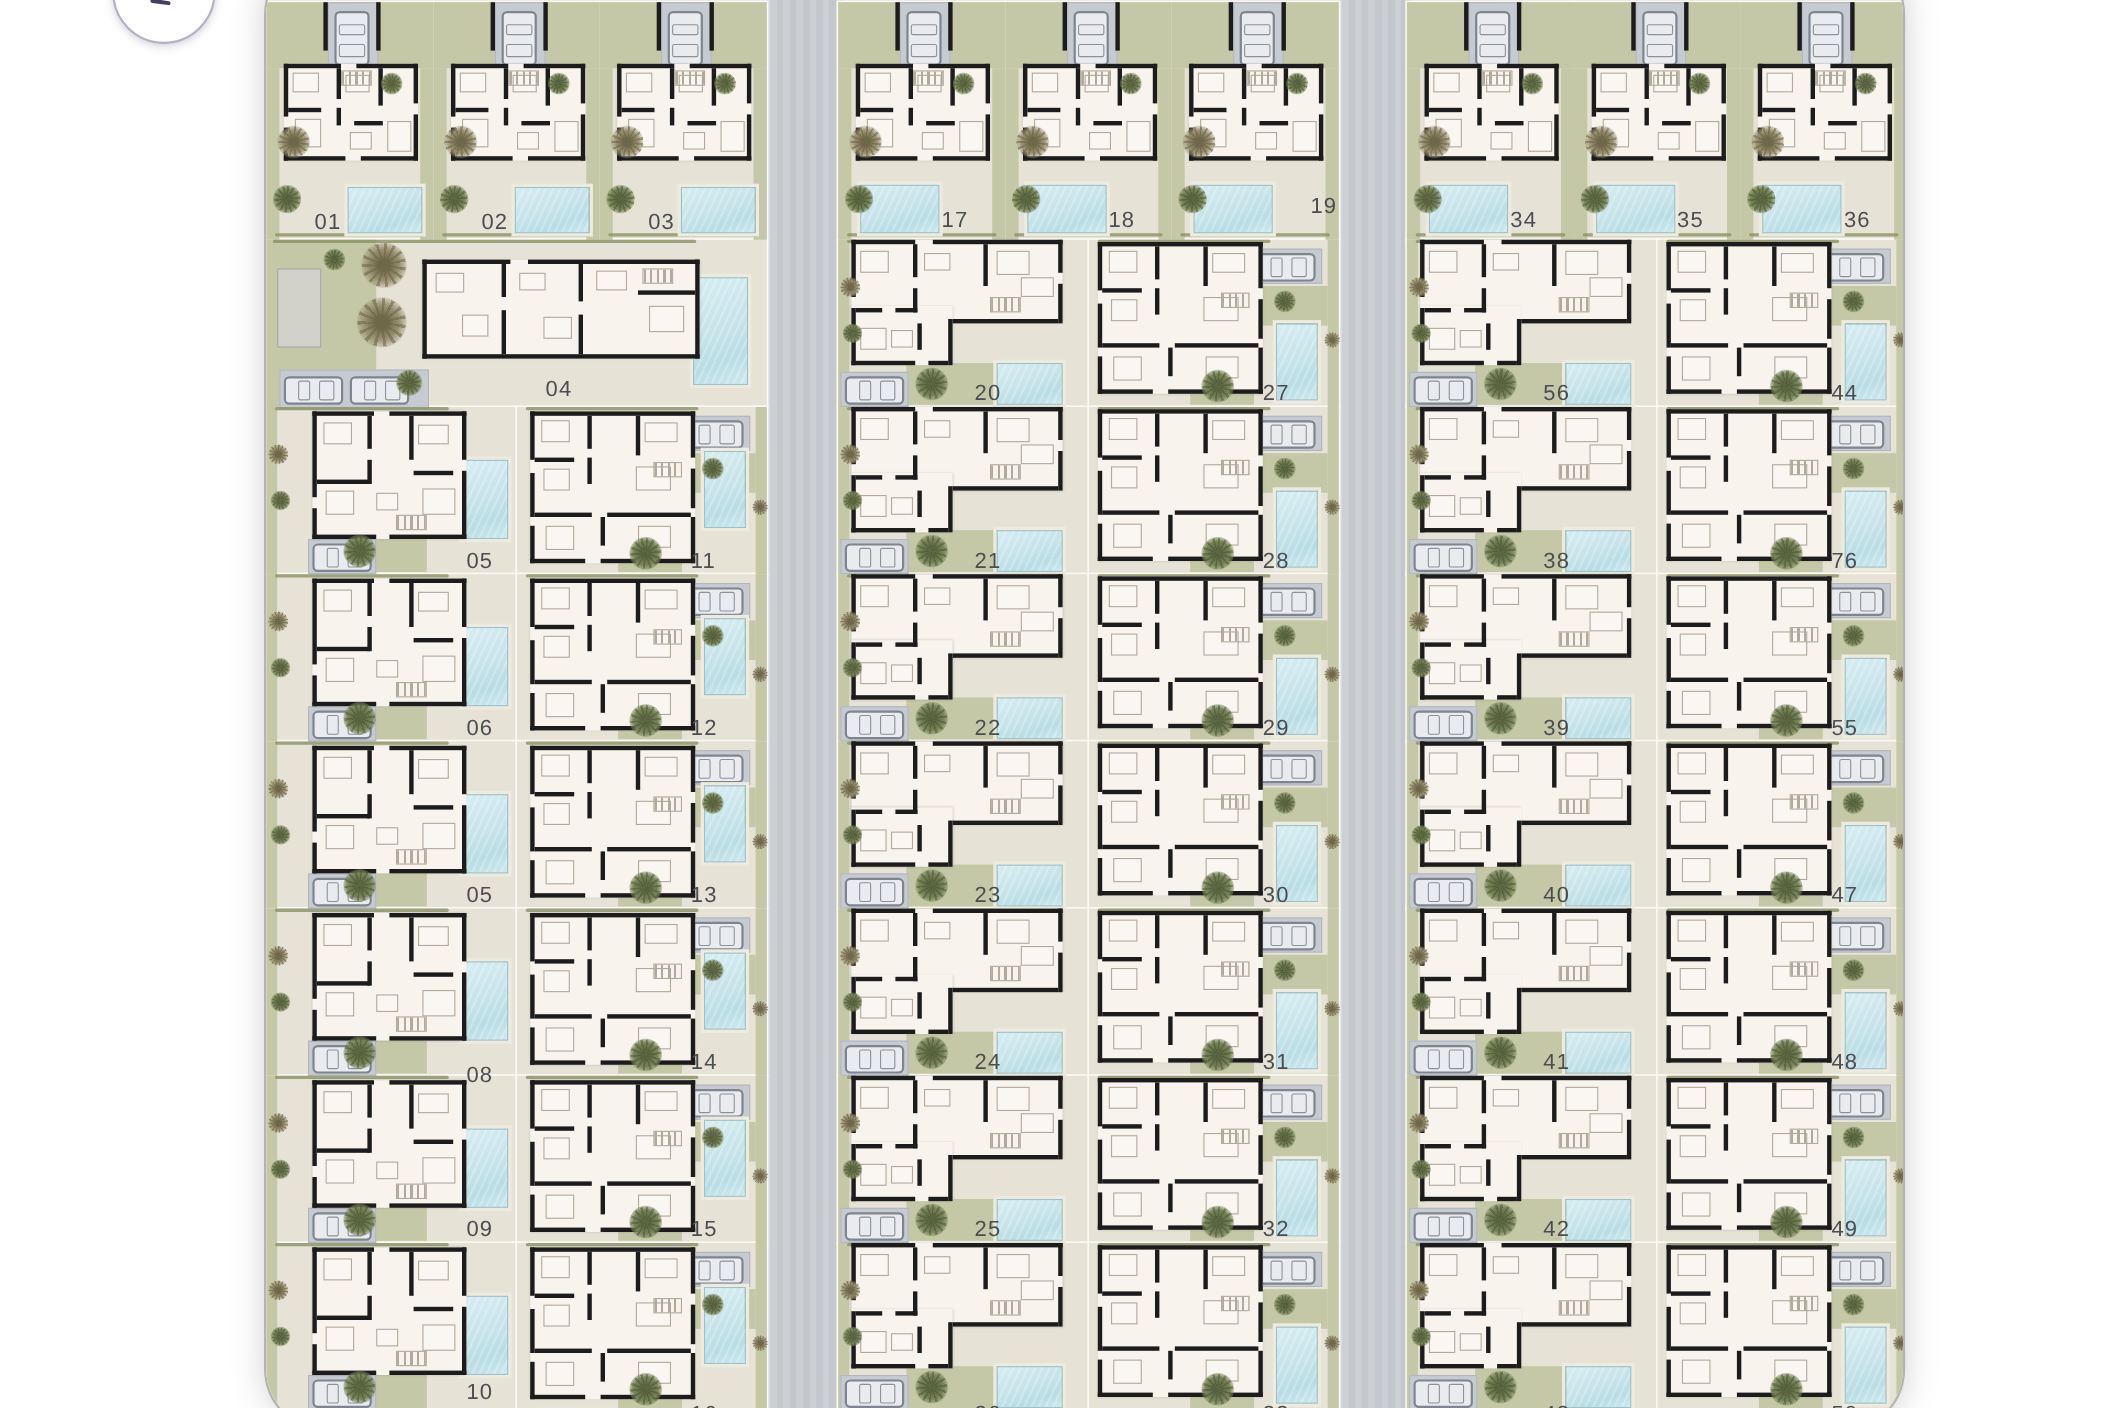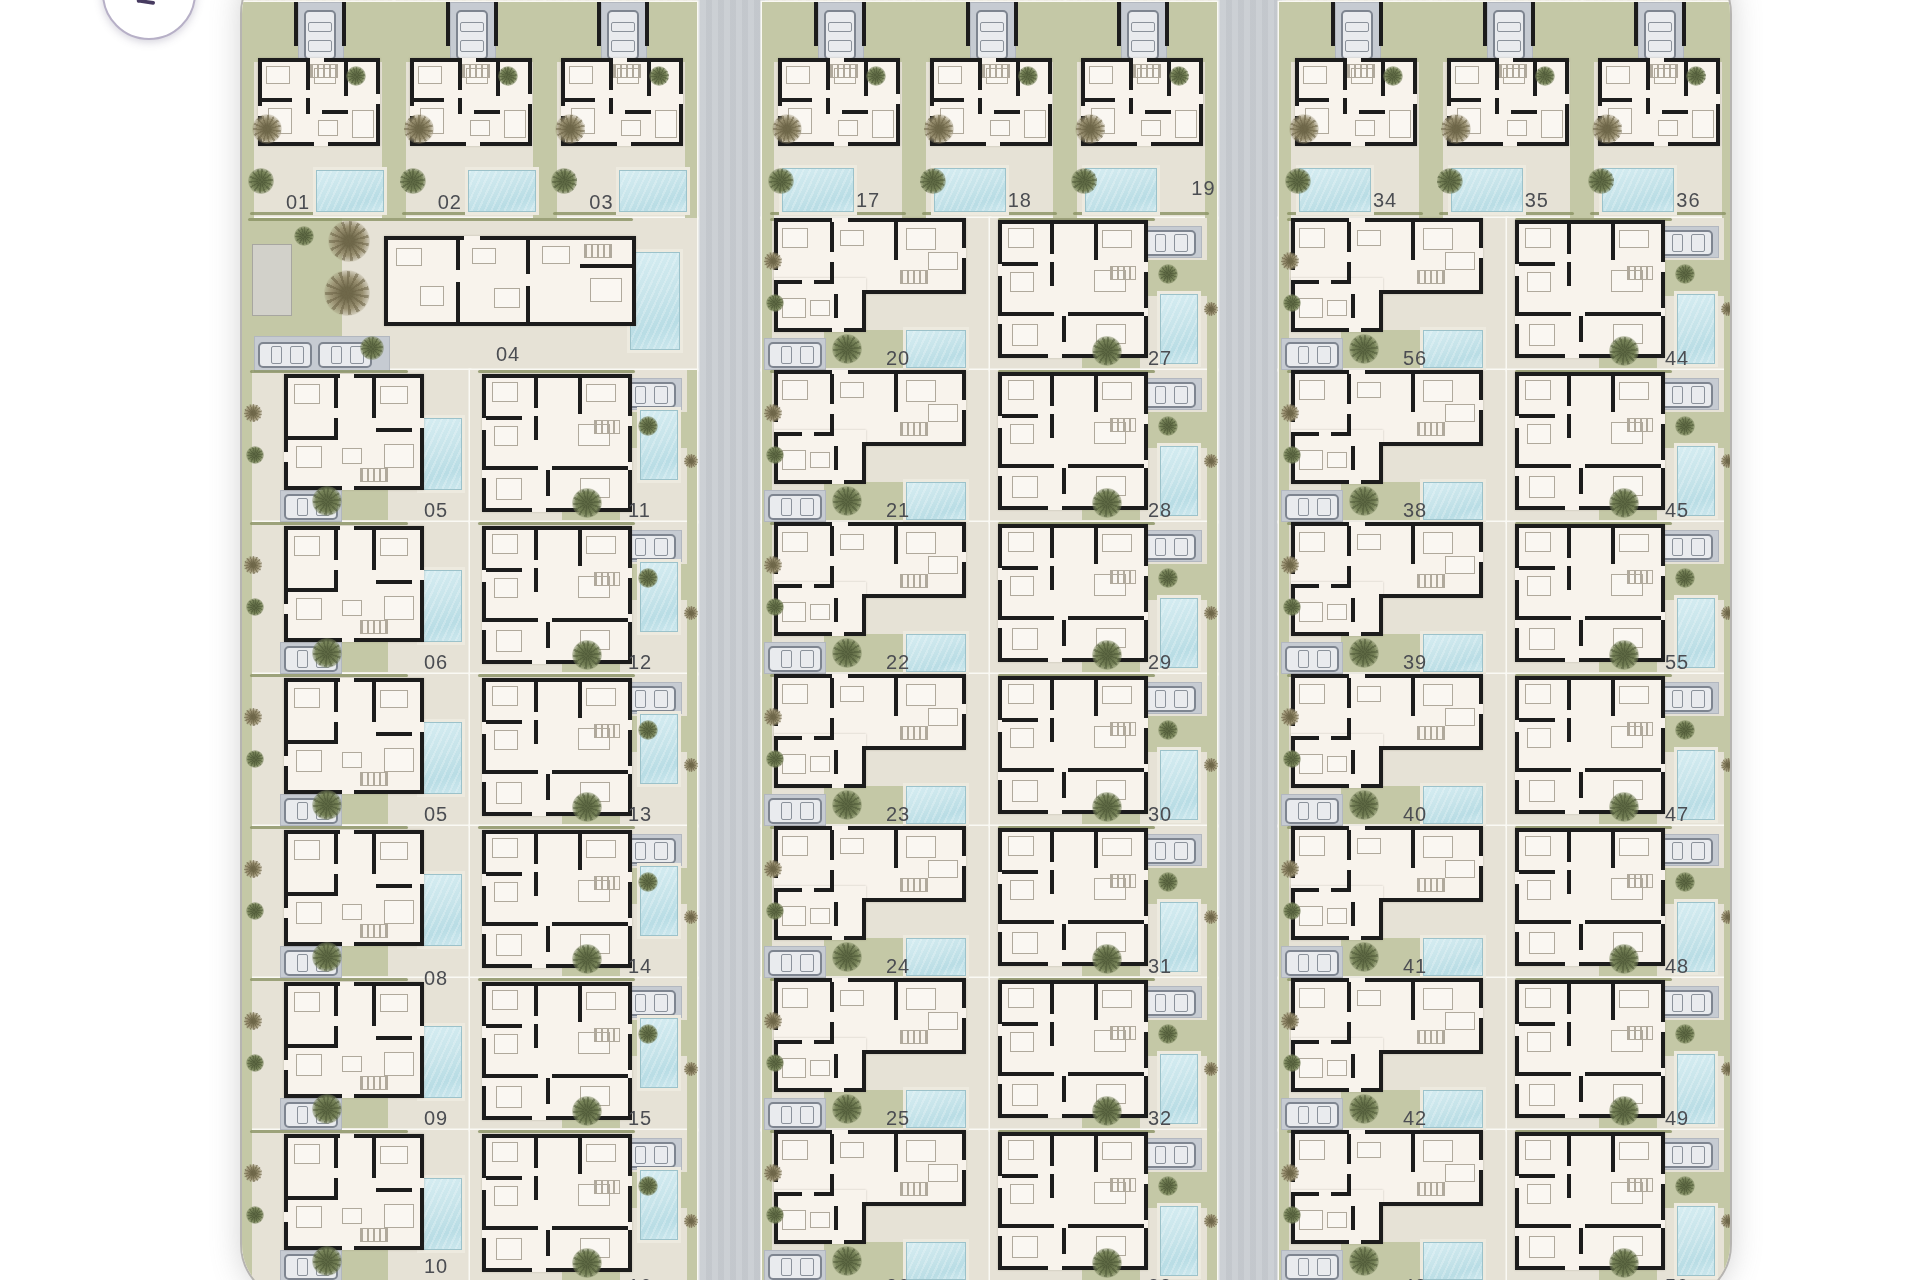--- a/index.html
+++ b/index.html
@@ -1758,21 +1758,21 @@
             <div class="wl" style="left: 96px; top: 4px; width: 4px; height: 36px; z-index: 5;"></div>
             <div class="f" style="left: 10px; top: 8px; width: 24px; height: 18px; z-index: 6;"></div>
             <div class="f" style="left: 104px; top: 10px; width: 28px; height: 16px; z-index: 6;"></div>
             <div class="f" style="left: 12px; top: 52px; width: 22px; height: 18px; z-index: 6;"></div>
             <div class="f" style="left: 96px; top: 50px; width: 30px; height: 20px; z-index: 6;"></div>
             <div class="f" style="left: 14px; top: 104px; width: 24px; height: 20px; z-index: 6;"></div>
             <div class="f" style="left: 98px; top: 104px; width: 28px; height: 18px; z-index: 6;"></div>
             <div class="stair" style="left: 112px; top: 46px; width: 24px; height: 12px; z-index: 6;"></div>
           </div>
           <div class="pool" style="left: 170px; top: 76px; width: 36px; height: 68px; z-index: 3;"></div>
-          <div class="num" style="left: 158px; top: 130px; width: 40px; height: 20px; z-index: 8;">45</div>
+          <div class="num" style="left: 158px; top: 130px; width: 40px; height: 20px; z-index: 8;">76</div>
           <div class="tree" style="left: 102px; top: 118px; width: 30px; height: 30px; z-index: 7;"></div>
           <div class="tree" style="left: 168px; top: 46px; width: 20px; height: 20px; z-index: 7;"></div>
           <div class="palm" style="left: 214px; top: 84px; width: 14px; height: 14px; z-index: 7;"></div>
         </div>
         <div class="plot" style="left: 1265px; top: 520px; width: 227px; height: 152px;">
           <div class="gr" style="left: 217px; top: 0px; width: 10px; height: 152px; z-index: 1;"></div>
           <div class="gr" style="left: 150px; top: 42px; width: 67px; height: 36px; z-index: 1;"></div>
           <div class="gr" style="left: 92px; top: 114px; width: 58px; height: 36px; z-index: 1;"></div>
           <div class="hedge" style="left: 8px; top: 0px; width: 157px; height: 3px; z-index: 2;"></div>
           <div class="pad" style="left: 148px; top: 8px; width: 62px; height: 30px; z-index: 2;"></div>

